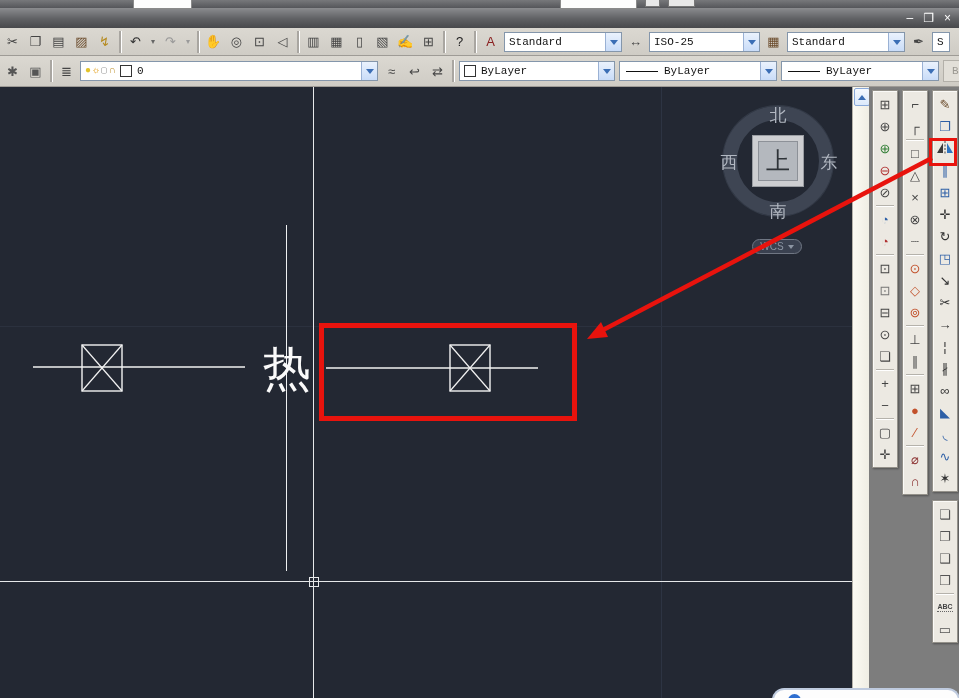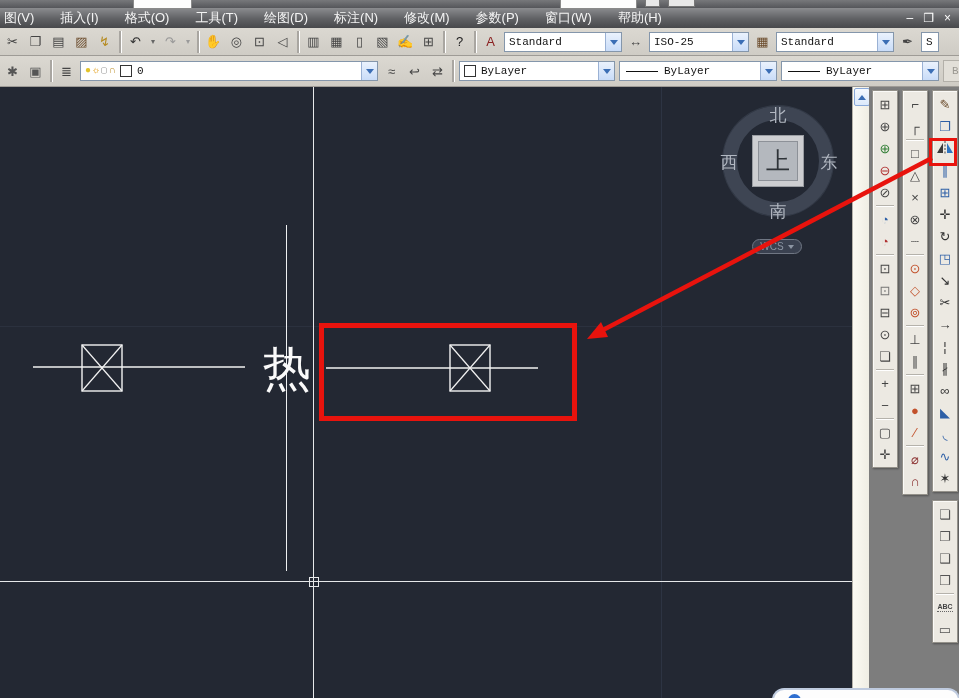--- a/index.html
+++ b/index.html
@@ -84,32 +84,20 @@
 <div class="window">
 
   <div class="top-sliver">
     <div class="frag frag1"></div>
     <div class="frag frag2"></div>
     <div class="frag-icon fi1"></div>
     <div class="frag-icon fi2"></div>
   </div>
 
   <div class="menubar">
-    <div id="menu-items" style="display:flex;height:100%;">
-        <div class="menu-item">图(V)</div>
-        <div class="menu-item">插入(I)</div>
-        <div class="menu-item">格式(O)</div>
-        <div class="menu-item">工具(T)</div>
-        <div class="menu-item">绘图(D)</div>
-        <div class="menu-item">标注(N)</div>
-        <div class="menu-item">修改(M)</div>
-        <div class="menu-item">参数(P)</div>
-        <div class="menu-item">窗口(W)</div>
-        <div class="menu-item">帮助(H)</div>
-      </div>
     <div class="win-controls">
       <span>–</span>
       <span>❐</span>
       <span>×</span>
     </div>
   </div>
 
   <div class="tb row1" id="toolbar1">
       <div class="tb-btn" style="color: rgb(68, 68, 68);">✂</div>
       <div class="tb-btn" style="color: rgb(68, 68, 68);">❐</div>
@@ -137,21 +125,21 @@
       <div class="tb-btn" style="color: rgb(34, 34, 34);">?</div>
       <div class="tb-sep"></div>
       <div class="tb-btn" style="color: rgb(138, 32, 32);">A</div>
       <div class="combo" style="width: 118px;">
         <span>Standard</span>
         <span class="arrow">
           <i></i>
         </span>
       </div>
       <div class="tb-btn" style="color: rgb(68, 68, 68);">↔</div>
-      <div class="combo" style="width: 100px; justify-content: flex-end;">
+      <div class="combo" style="width: 111px; justify-content: flex-end;">
         <span>ISO-25</span>
         <span class="arrow">
           <i></i>
         </span>
       </div>
       <div class="tb-btn" style="color: rgb(106, 74, 42);">▦</div>
       <div class="combo" style="width: 118px;">
         <span>Standard</span>
         <span class="arrow">
           <i></i>

